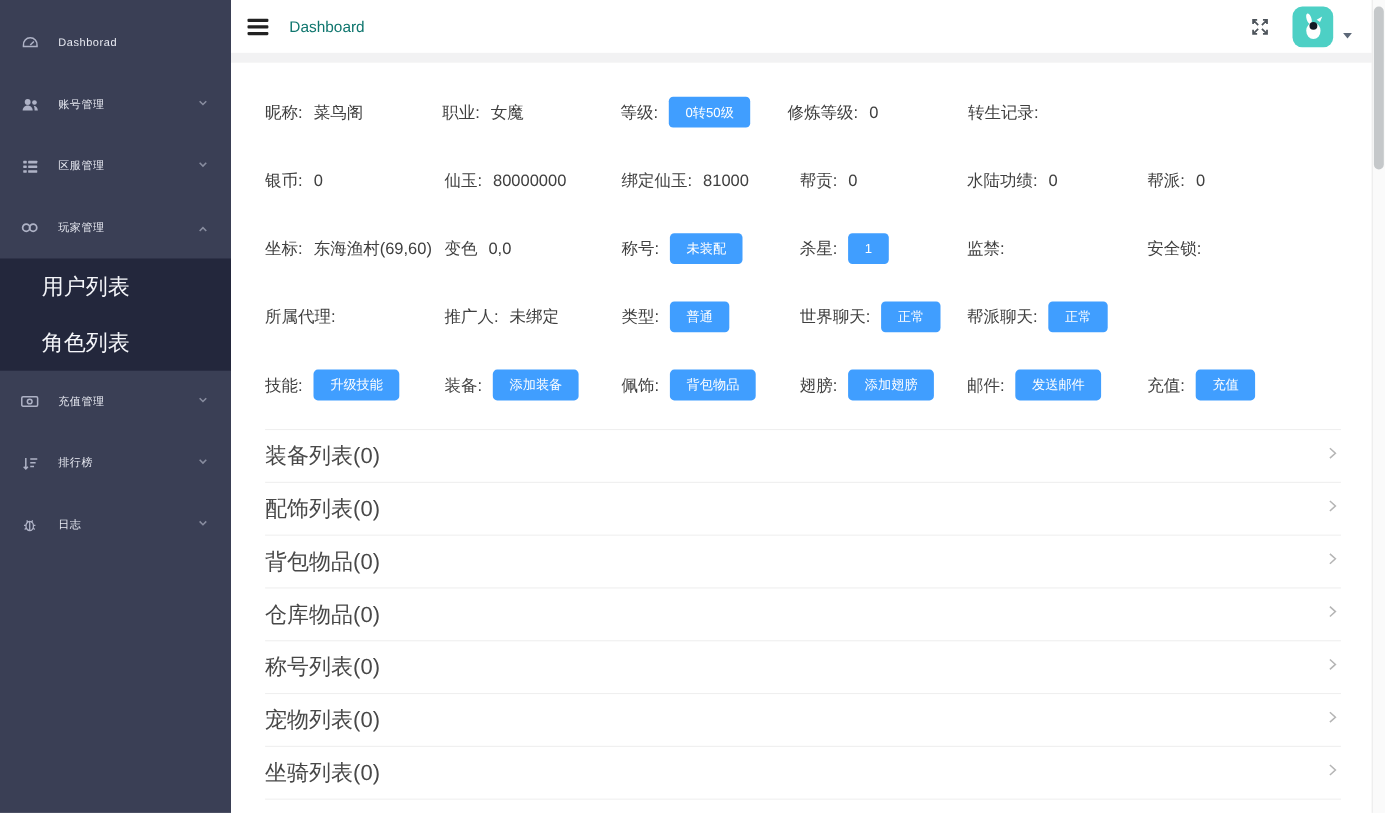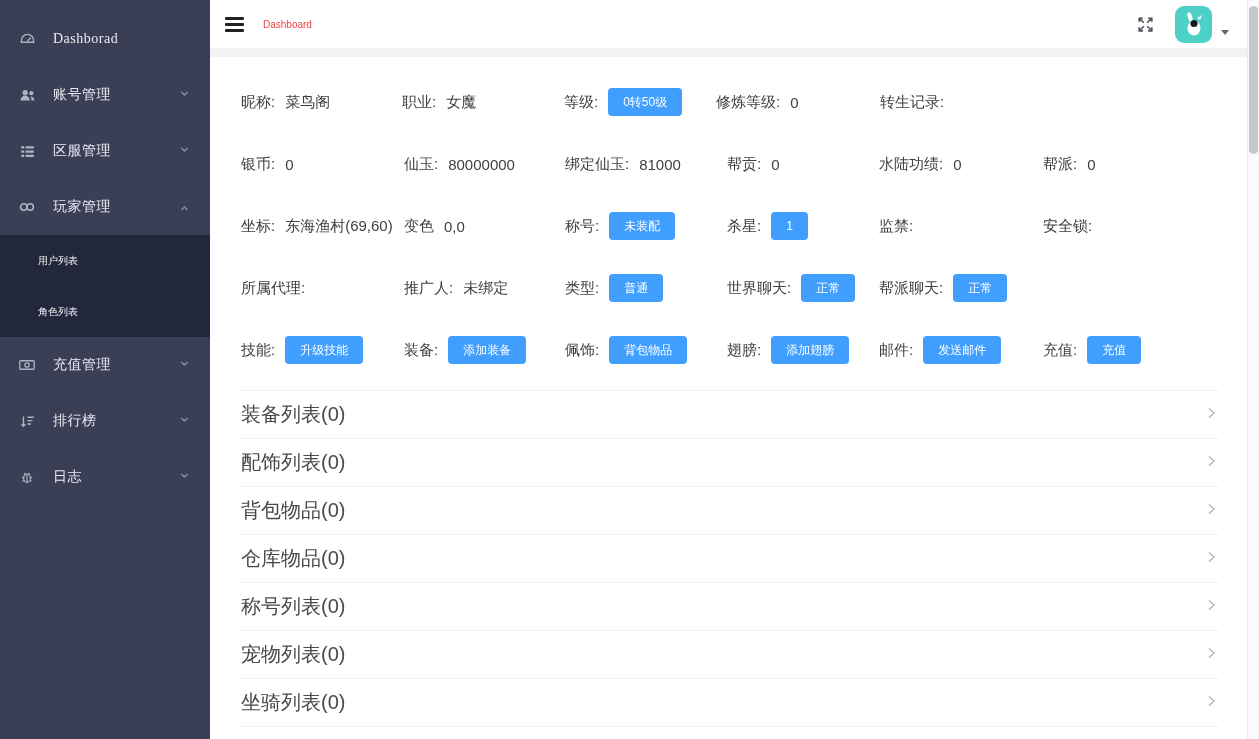--- a/index.html
+++ b/index.html
@@ -1,34 +1,34 @@
 <!DOCTYPE html>
 <html><head>
 <meta charset="utf-8">
 <style>
   * { margin:0; padding:0; box-sizing:border-box; }
   html,body { width:1259px; height:739px; font-family:"Liberation Sans","DejaVu Sans",sans-serif; background:#fff; overflow:hidden; }
   #app { display:flex; width:1259px; height:739px; position:relative; background:#fff; }
 
   
   .sidebar { width:210px; min-width:210px; background:#3a3f55; padding-top:11px; color:#eceef5; }
-  .s-item { height:56px; display:flex; align-items:center; padding-left:16px; font-size:14px; cursor:pointer; position:relative;font-family:Liberation Serif, serif; }
+  .s-item { height:56px; display:flex; align-items:center; padding-left:16px; font-size:10px; cursor:pointer; position:relative; }
   .s-item .icon { width:22px; display:flex; justify-content:center; margin-right:15px; opacity:.85; }
   .s-item .s-label { letter-spacing:.5px; color:#e8eaf2; }
   .chev { position:absolute; right:20px; top:50%; transform:translateY(-50%); opacity:.55; }
   .chev.up { transform:translateY(-50%) rotate(180deg); }
   .submenu { background:#23273c; }
-  .sub-item { height:51px; display:flex; align-items:center; padding-left:38px; font-size:10px; color:#f5f6fa; cursor:pointer; }
+  .sub-item { height:51px; display:flex; align-items:center; padding-left:38px; font-size:20px; color:#f5f6fa; cursor:pointer; }
 
   
   .main { flex:1; display:flex; flex-direction:column; position:relative; background:#fff; }
   .topbar { height:48px; background:#fff; display:flex; align-items:center; padding:0 30px 0 15px; }
   .burger { width:19px; display:flex; flex-direction:column; gap:3px; cursor:pointer; }
   .burger i { display:block; height:3px; background:#222; border-radius:1px; }
-  .crumb { margin-left:19px; color:#ef4444; font-size:10px; cursor:pointer; }
+  .crumb { margin-left:19px; color:#0f766e; font-size:14px; cursor:pointer; }
   .top-right { margin-left:auto; display:flex; align-items:center; }
   .fs-btn { cursor:pointer; display:flex; margin-right:20px; }
   .avatar { width:37px; height:37px; border-radius:9px; background:#4dd0c5; display:flex; align-items:center; justify-content:center; cursor:pointer; overflow:hidden; }
   .caret { width:0; height:0; border-left:4px solid transparent; border-right:4px solid transparent; border-top:5px solid #5d6878; margin:16px 0 0 9px; cursor:pointer; }
   .strip { height:9px; background:#f2f2f3; }
 
   .content { flex:1; padding:0 40px 0 31px; overflow:hidden; }
   .info { padding-top:14px; }
   .irow { height:62px; display:flex; align-items:center; }
   .cell { display:flex; align-items:center; font-size:15px; color:#3f3f3f; white-space:nowrap; }

